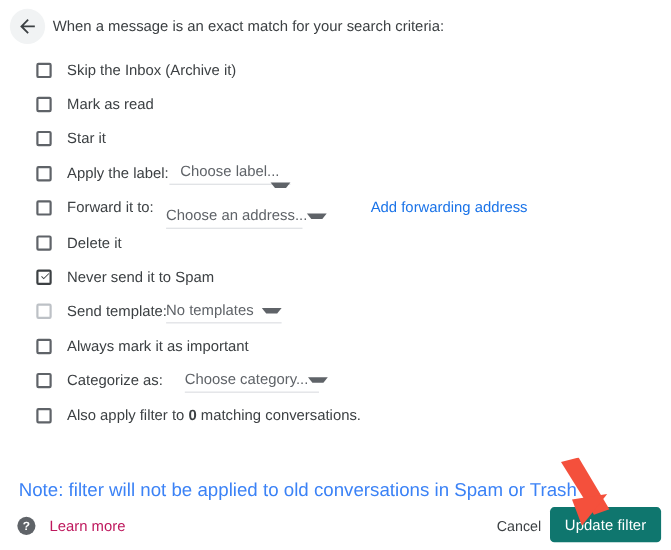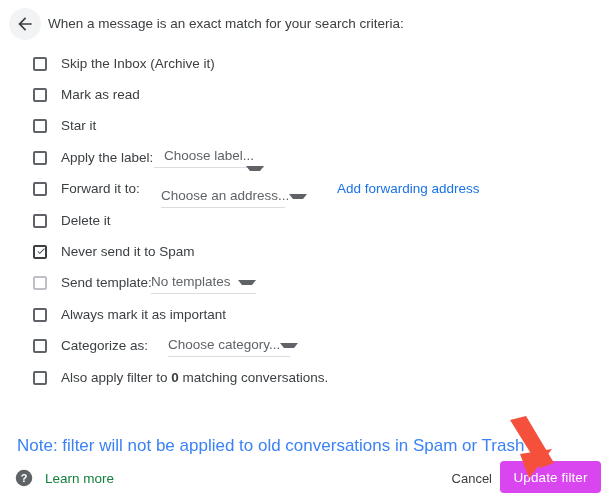--- a/index.html
+++ b/index.html
@@ -155,21 +155,21 @@
     top: 11px;
     width: 18px; height: 18px;
     cursor: pointer;
   }
   .learn-more {
     position: absolute;
     left: 45px;
     top: 12px;
     font-size: 13.5px;
     line-height: 18px;
-    color: #15803d;
+    color: #be185d;
     white-space: nowrap;
     cursor: pointer;
   }
   .cancel-btn {
     position: absolute;
     right: 118px;
     top: 12px;
     font-size: 13px;
     line-height: 18px;
     color: #3c4043;
@@ -179,21 +179,21 @@
     border: none;
     padding: 0;
     font-family: inherit;
   }
   .update-btn {
     position: absolute;
     left: 500px;
     top: 461px;
     width: 101px;
     height: 32px;
-    background: #d946ef;
+    background: #0f766e;
     color: #ffffff;
     border: none;
     border-radius: 4px;
     font-size: 13.5px;
     font-family: inherit;
     font-weight: 500;
     cursor: pointer;
     letter-spacing: 0.1px;
   }
 
@@ -243,21 +243,21 @@
     <span class="row-label">Apply the label:</span>
     <span class="dropdown" style="left:138px; width:110px;flex-direction:column;">
       <span class="dd-text">Choose label...</span>
       <span class="caret"></span>
     </span>
   </div>
 
   <div class="row">
     <span class="cb"></span>
     <span class="row-label">Forward it to:</span>
-    <span class="dropdown" style="left:145px; width:124px;margin-top:16px;">
+    <span class="dropdown" style="left:135px; width:124px;margin-top:16px;">
       <span class="dd-text">Choose an address...</span>
       <span class="caret"></span>
     </span>
     <span class="link-blue" style="left:289px;margin-left:32px;">Add forwarding address</span>
   </div>
 
   <div class="row">
     <span class="cb"></span>
     <span class="row-label">Delete it</span>
   </div>

